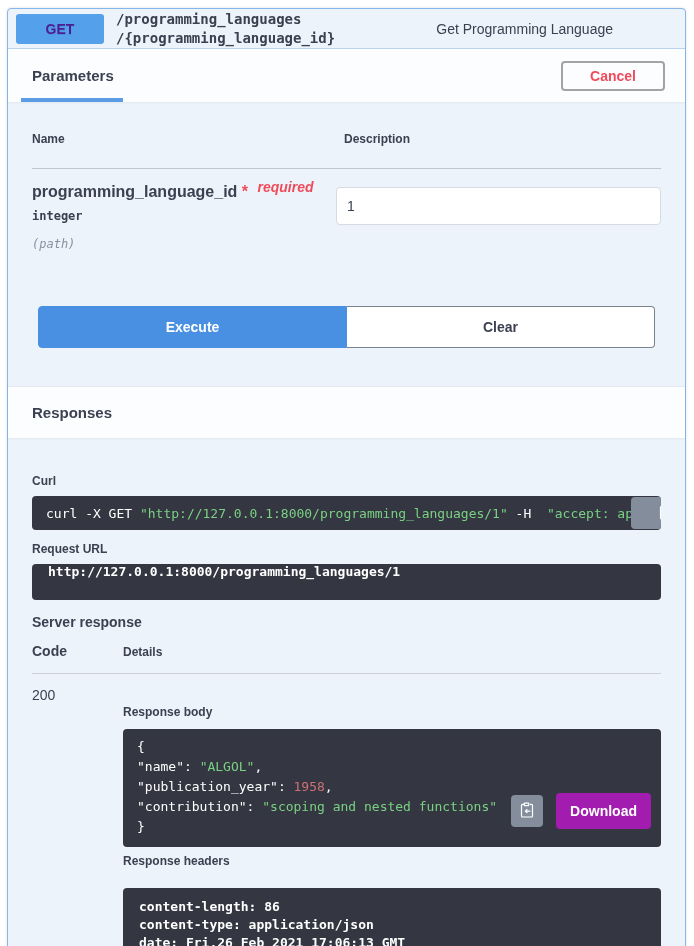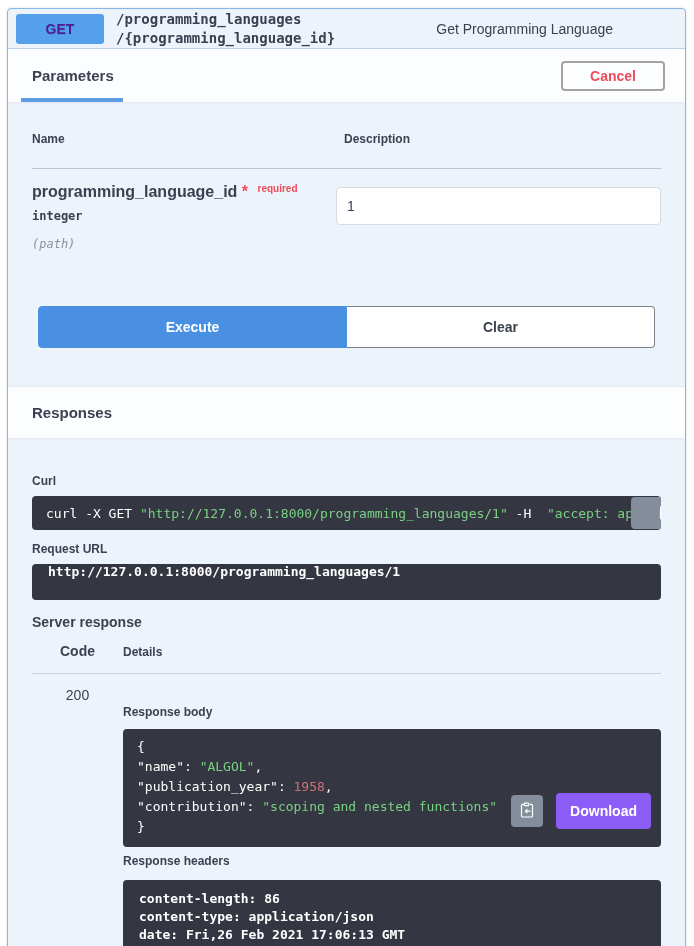--- a/index.html
+++ b/index.html
@@ -32,21 +32,21 @@
 
   
   .params-wrap { padding:30px 24px 0; }
   .params-head { display:flex; font-size:12px; font-weight:bold; margin-bottom:22px; }
   .col-name { width:312px; }
   .col-desc { flex:1; }
   .params-divider { border-bottom:1px solid rgba(59,65,81,.25); }
   .param-row { display:flex; padding-top:14px; }
   .param-name { font-size:16px; font-weight:bold; color:#3b4151; }
   .req-star { color:#f04b5a; }
-  .req-label { font-size:10px; font-weight:bold; color:#f04b5a; position:relative; top:-5px; margin-left:5px; }
+  .req-label { font-size:14px; font-weight:bold; color:#f04b5a; position:relative; top:-5px; margin-left:5px;font-style:italic; }
   .param-type { font-family:"DejaVu Sans Mono",monospace; font-weight:bold; font-size:12px; margin-top:8px; }
   .param-loc  { font-family:"DejaVu Sans Mono",monospace; font-style:italic; font-size:12px;
                 color:#8a90a0; margin-top:14px; }
   .param-input { width:325px; height:38px; margin-top:4px; border:1px solid #d5dbe1; border-radius:4px;
                  background:#fff; font-size:14px; padding:0 10px; color:#3b4151;
                  font-family:"Liberation Sans",sans-serif; }
 
   
   .execute-wrapper { display:flex; margin:55px 30px 38px; height:42px; }
   .btn-execute { flex:1; background:#4990e2; border:1px solid #4990e2; border-radius:4px 0 0 4px;
@@ -70,33 +70,33 @@
                 white-space:pre; overflow:hidden; }
   .curl-block > div { white-space:pre; }
   .icon-btn { position:absolute; right:-2px; top:1px; width:32px; height:32px;
               background:#848d9b; border:none; border-radius:4px; display:flex;
               align-items:center; justify-content:center; cursor:pointer; }
   .requrl-block { height:36px; padding:0 16px; display:flex; align-items:flex-start;
                   font-weight:bold; white-space:pre; overflow:hidden; }
 
   .res-table-head { display:flex; align-items:baseline; margin-top:13px; padding-bottom:14px;
                     border-bottom:1px solid #ccd1d8; }
-  .code-col { width:91px;text-align:center; }
+  .code-col { width:91px; }
   .code-head { font-size:14px; font-weight:bold; }
   .details-head { font-size:12px; font-weight:bold; }
   .res-row { display:flex; padding-top:13px; }
   .status-code { font-size:14px; }
   .details-col { flex:1; }
   .lbl-resbody { margin:18px 0 10px; }
   .resbody-block { position:relative; padding:8px 14px 10px; line-height:20px; min-height:116px; }
   .body-actions { position:absolute; right:10px; bottom:18px; display:flex; align-items:center; gap:13px; }
   .body-actions .icon-btn { position:static; }
-  .btn-download { height:36px; padding:0 14px; background:#8b5cf6; border:none; border-radius:4px;
+  .btn-download { height:36px; padding:0 14px; background:#a21caf; border:none; border-radius:4px;
                   color:#fff; font-weight:bold; font-size:14px; font-family:"Liberation Sans",sans-serif; cursor:pointer; }
-  .lbl-resheaders { margin:7px 0 12px; }
+  .lbl-resheaders { margin:7px 0 20px; }
   .resheaders-block { padding:10px 16px; line-height:18px; font-weight:bold; }
 
   .seg-plain  { color:#fff; }
   .seg-string { color:#7ad183; }
   .seg-number { color:#cf6f76; }
   .seg-bold   { color:#fff; font-weight:bold; }
 </style>
 </head>
 <body>
 

